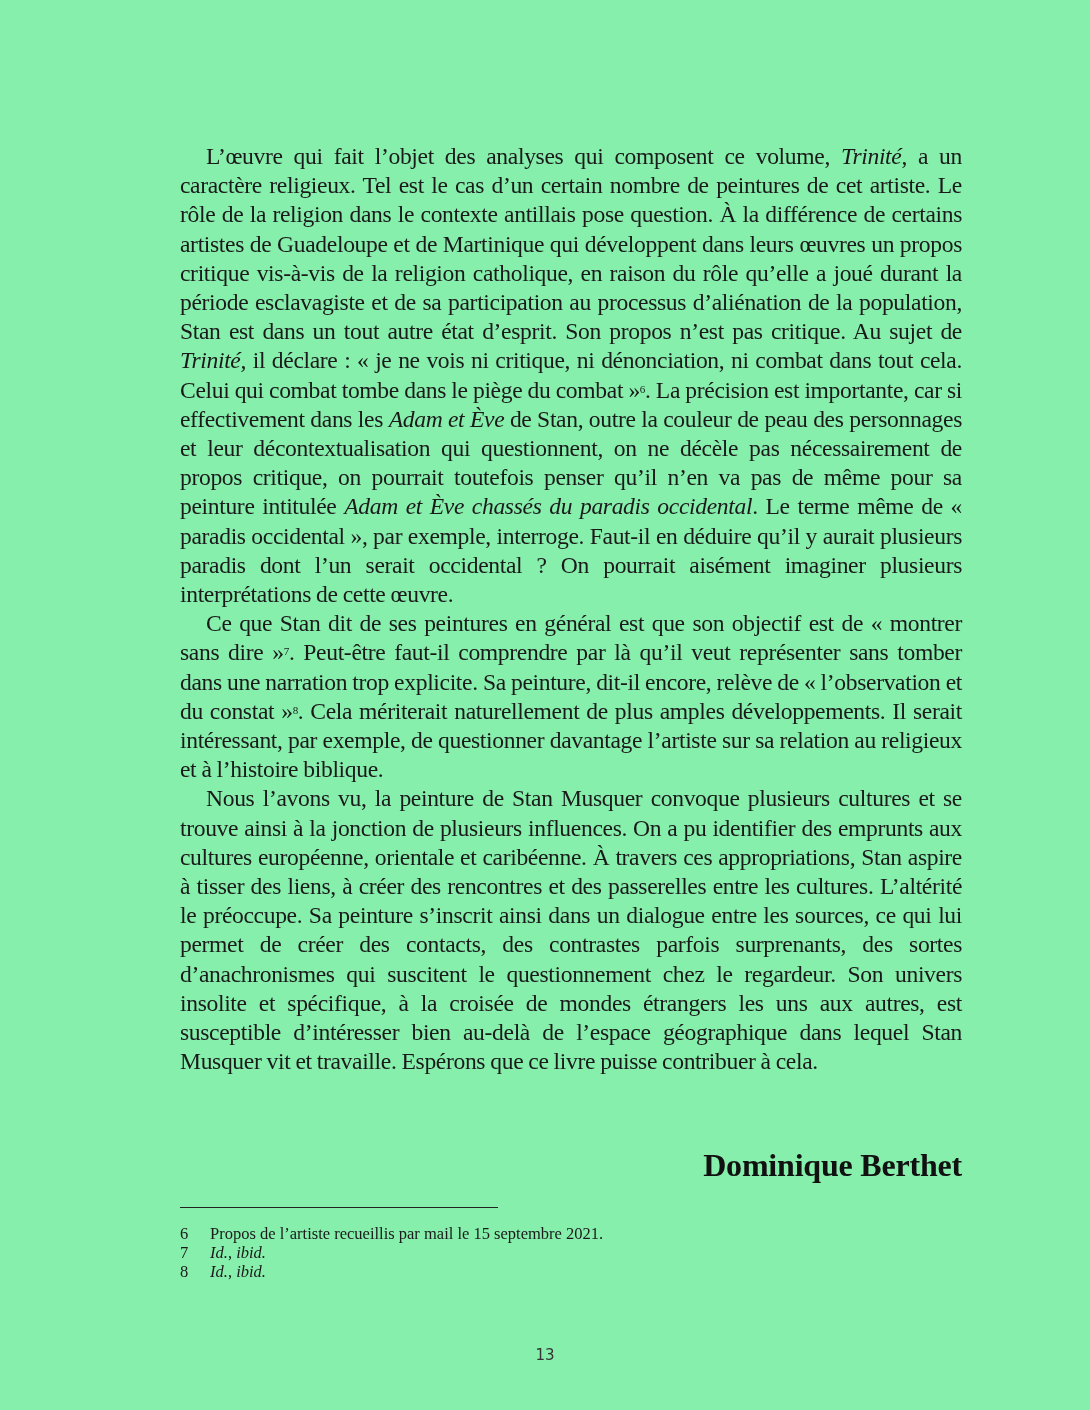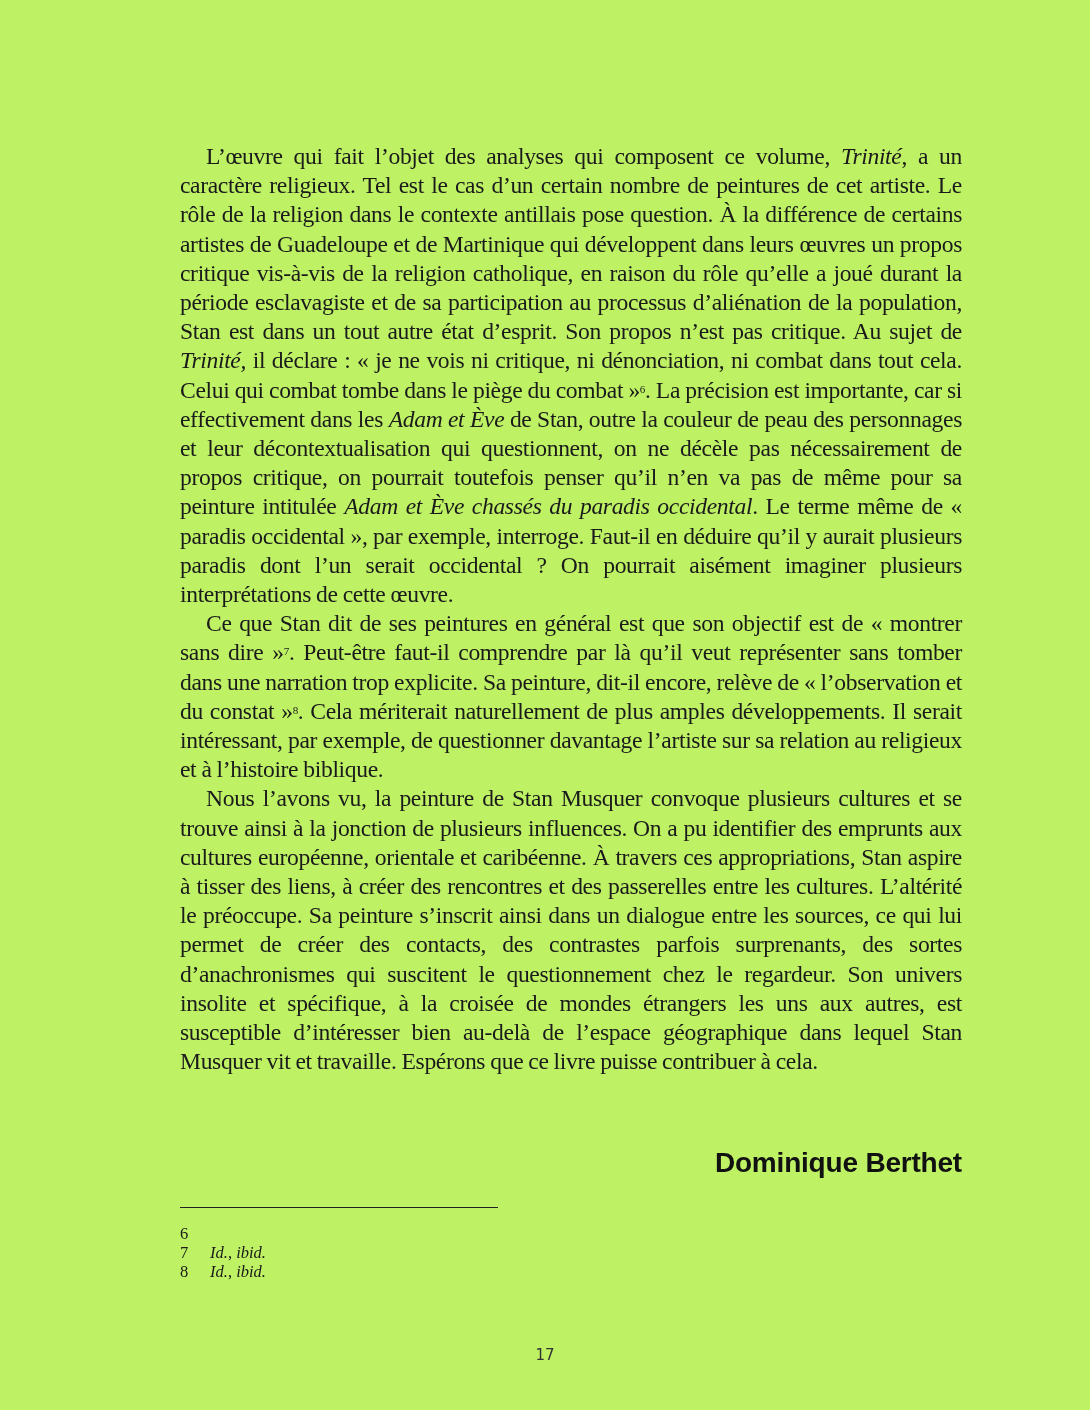--- a/index.html
+++ b/index.html
@@ -1,30 +1,30 @@
 <!DOCTYPE html>
 <html><head>
   <meta charset="utf-8">
   <style>
     html, body { margin: 0; padding: 0; background: #ffffff; }
     body { width: 1090px; height: 1410px; position: relative; overflow: hidden; }
-    .page { position: absolute; left: 0; top: 0; width: 1090px; height: 1410px; background: #bef264; }
+    .page { position: absolute; left: 0; top: 0; width: 1090px; height: 1410px; background: #86efac; }
     .body-text {
       position: absolute; left: 180px; top: 142px; width: 782px;
       font-family: "Liberation Serif", "DejaVu Serif", serif;
       font-size: 23.6px; line-height: 29.2px; color: #1a1a1a;
       text-align: justify; hyphens: manual; letter-spacing: -0.35px; word-spacing: -0.5px;
     }
     .body-text p { margin: 0; text-indent: 26px; }
     .body-text i { font-style: italic; }
     sup.fnref { font-size: 11px; vertical-align: 5px; line-height: 0; }
     .signature {
       position: absolute; right: 128px; top: 1147px;
-      font-family: Liberation Sans, sans-serif;
-      font-size: 28px; font-weight: bold; color: #111111; letter-spacing: -0.2px;
+      font-family: Liberation Serif, serif;
+      font-size: 32px; font-weight: bold; color: #111111; letter-spacing: -0.2px;
     }
     .fn-rule { position: absolute; left: 180px; top: 1207px; width: 318px; height: 0; border-top: 1px solid #222222; }
     .footnotes {
       position: absolute; left: 180px; top: 1224px; width: 700px;
       font-family: "Liberation Serif", "DejaVu Serif", serif;
       font-size: 16.5px; line-height: 19.2px; color: #1a1a1a;
     }
     .fn { display: flex; }
     .fn-num { width: 30px; flex: none; }
     .fn-text i { }
@@ -43,25 +43,26 @@
     <p><span>Nous l’avons vu, la peinture de Stan Musquer convoque plusieurs cultures et se trouve ainsi à la jonction de plusieurs influences. On a pu identifier des emprunts aux cultures européenne, orientale et caribéenne. À travers ces appropriations, Stan aspire à tisser des liens, à créer des rencontres et des passerelles entre les cultures. L’altérité le préoccupe. Sa peinture s’inscrit ainsi dans un dialogue entre les sources, ce qui lui permet de créer des contacts, des contrastes parfois surprenants, des sortes d’anachronismes qui suscitent le questionnement chez le regardeur. Son univers insolite et spécifique, à la croisée de mondes étrangers les uns aux autres, est susceptible d’intéresser bien au-delà de l’espace géographique dans lequel Stan Musquer vit et travaille. Espérons que ce livre puisse contribuer à cela.</span></p>
   </div>
 
   <div class="signature">Dominique Berthet</div>
 
   <div class="fn-rule"></div>
 
   <div class="footnotes">
     <div class="fn">
       <span class="fn-num">6</span>
+      <span class="fn-text"><span>Propos de l’artiste recueillis par mail le 15 septembre 2021.</span></span>
     </div>
     <div class="fn">
       <span class="fn-num">7</span>
       <span class="fn-text"><i>Id.</i><span>, </span><i>ibid.</i></span>
     </div>
     <div class="fn">
       <span class="fn-num">8</span>
       <span class="fn-text"><i>Id.</i><span>, </span><i>ibid.</i></span>
     </div>
   </div>
 
-  <div class="page-number">17</div>
+  <div class="page-number">13</div>
 </div>
 
 </body></html>

